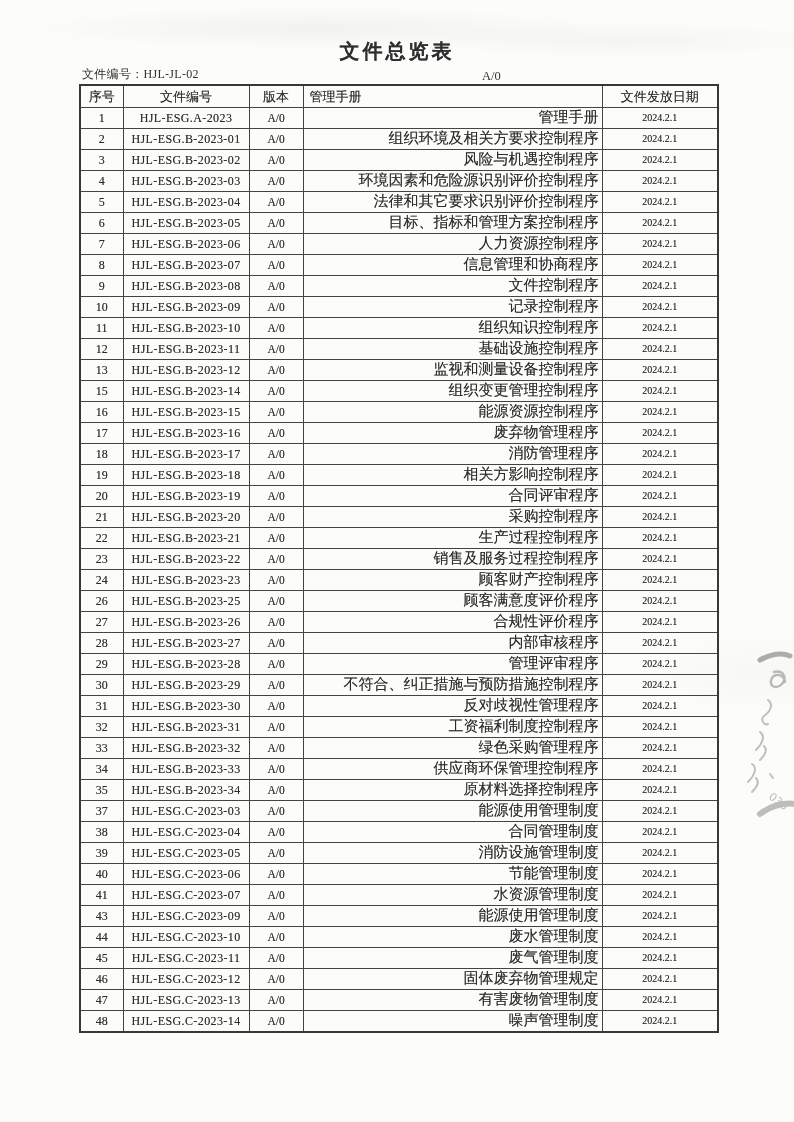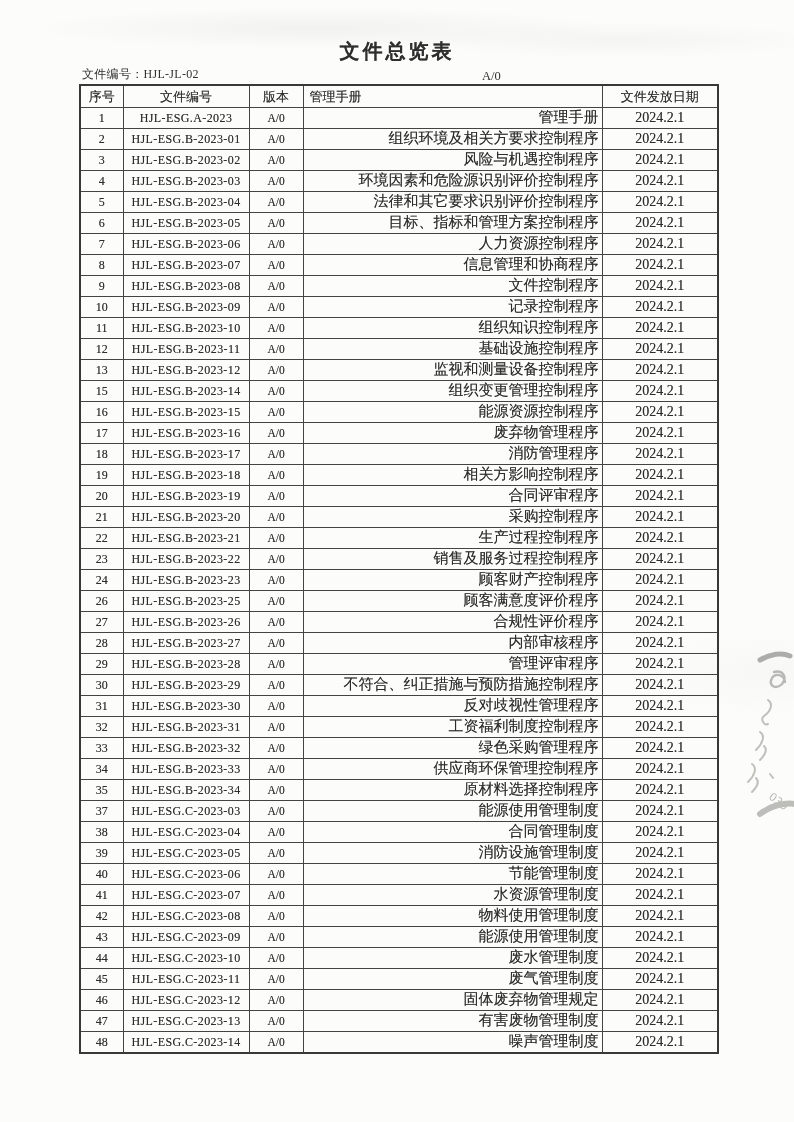--- a/index.html
+++ b/index.html
@@ -50,21 +50,21 @@
     text-shadow:0 0 0.4px rgba(44,44,44,0.5);
   }
   .doc-table thead th{height:21px;font-size:13px;}
   .doc-table th.h0,.doc-table th.h1,.doc-table th.h2,.doc-table th.h4{text-align:center;}
   .doc-table th.h3{text-align:left;padding-left:6px;}
   .doc-table thead{border-bottom:1.5px solid #383838;}
   td.c0{text-align:center;font-size:12px;}
   td.c1{text-align:center;font-size:12px;letter-spacing:0.4px;}
   td.c2{text-align:center;font-size:11.5px;}
   td.c3{text-align:right;padding-left:10px;font-size:15px;}
-  td.c4{text-align:center;font-size:14px;}
+  td.c4{text-align:center;font-size:10px;}
   .stamp{
     position:absolute;top:646px;right:-8px;width:72px;height:178px;
     opacity:0.55;filter:blur(0.4px);
     pointer-events:none;
   }
 </style>
 </head>
 <body>
 
 <div class="page">
@@ -353,27 +353,20 @@
           <td class="c4">2024.2.1</td>
         </tr>
         <tr>
           <td class="c0">41</td>
           <td class="c1">HJL-ESG.C-2023-07</td>
           <td class="c2">A/0</td>
           <td class="c3">水资源管理制度</td>
           <td class="c4">2024.2.1</td>
         </tr>
         <tr>
-          <td class="c0">42</td>
-          <td class="c1">HJL-ESG.C-2023-08</td>
-          <td class="c2">A/0</td>
-          <td class="c3">物料使用管理制度</td>
-          <td class="c4">2024.2.1</td>
-        </tr>
-        <tr>
           <td class="c0">43</td>
           <td class="c1">HJL-ESG.C-2023-09</td>
           <td class="c2">A/0</td>
           <td class="c3">能源使用管理制度</td>
           <td class="c4">2024.2.1</td>
         </tr>
         <tr>
           <td class="c0">44</td>
           <td class="c1">HJL-ESG.C-2023-10</td>
           <td class="c2">A/0</td>

